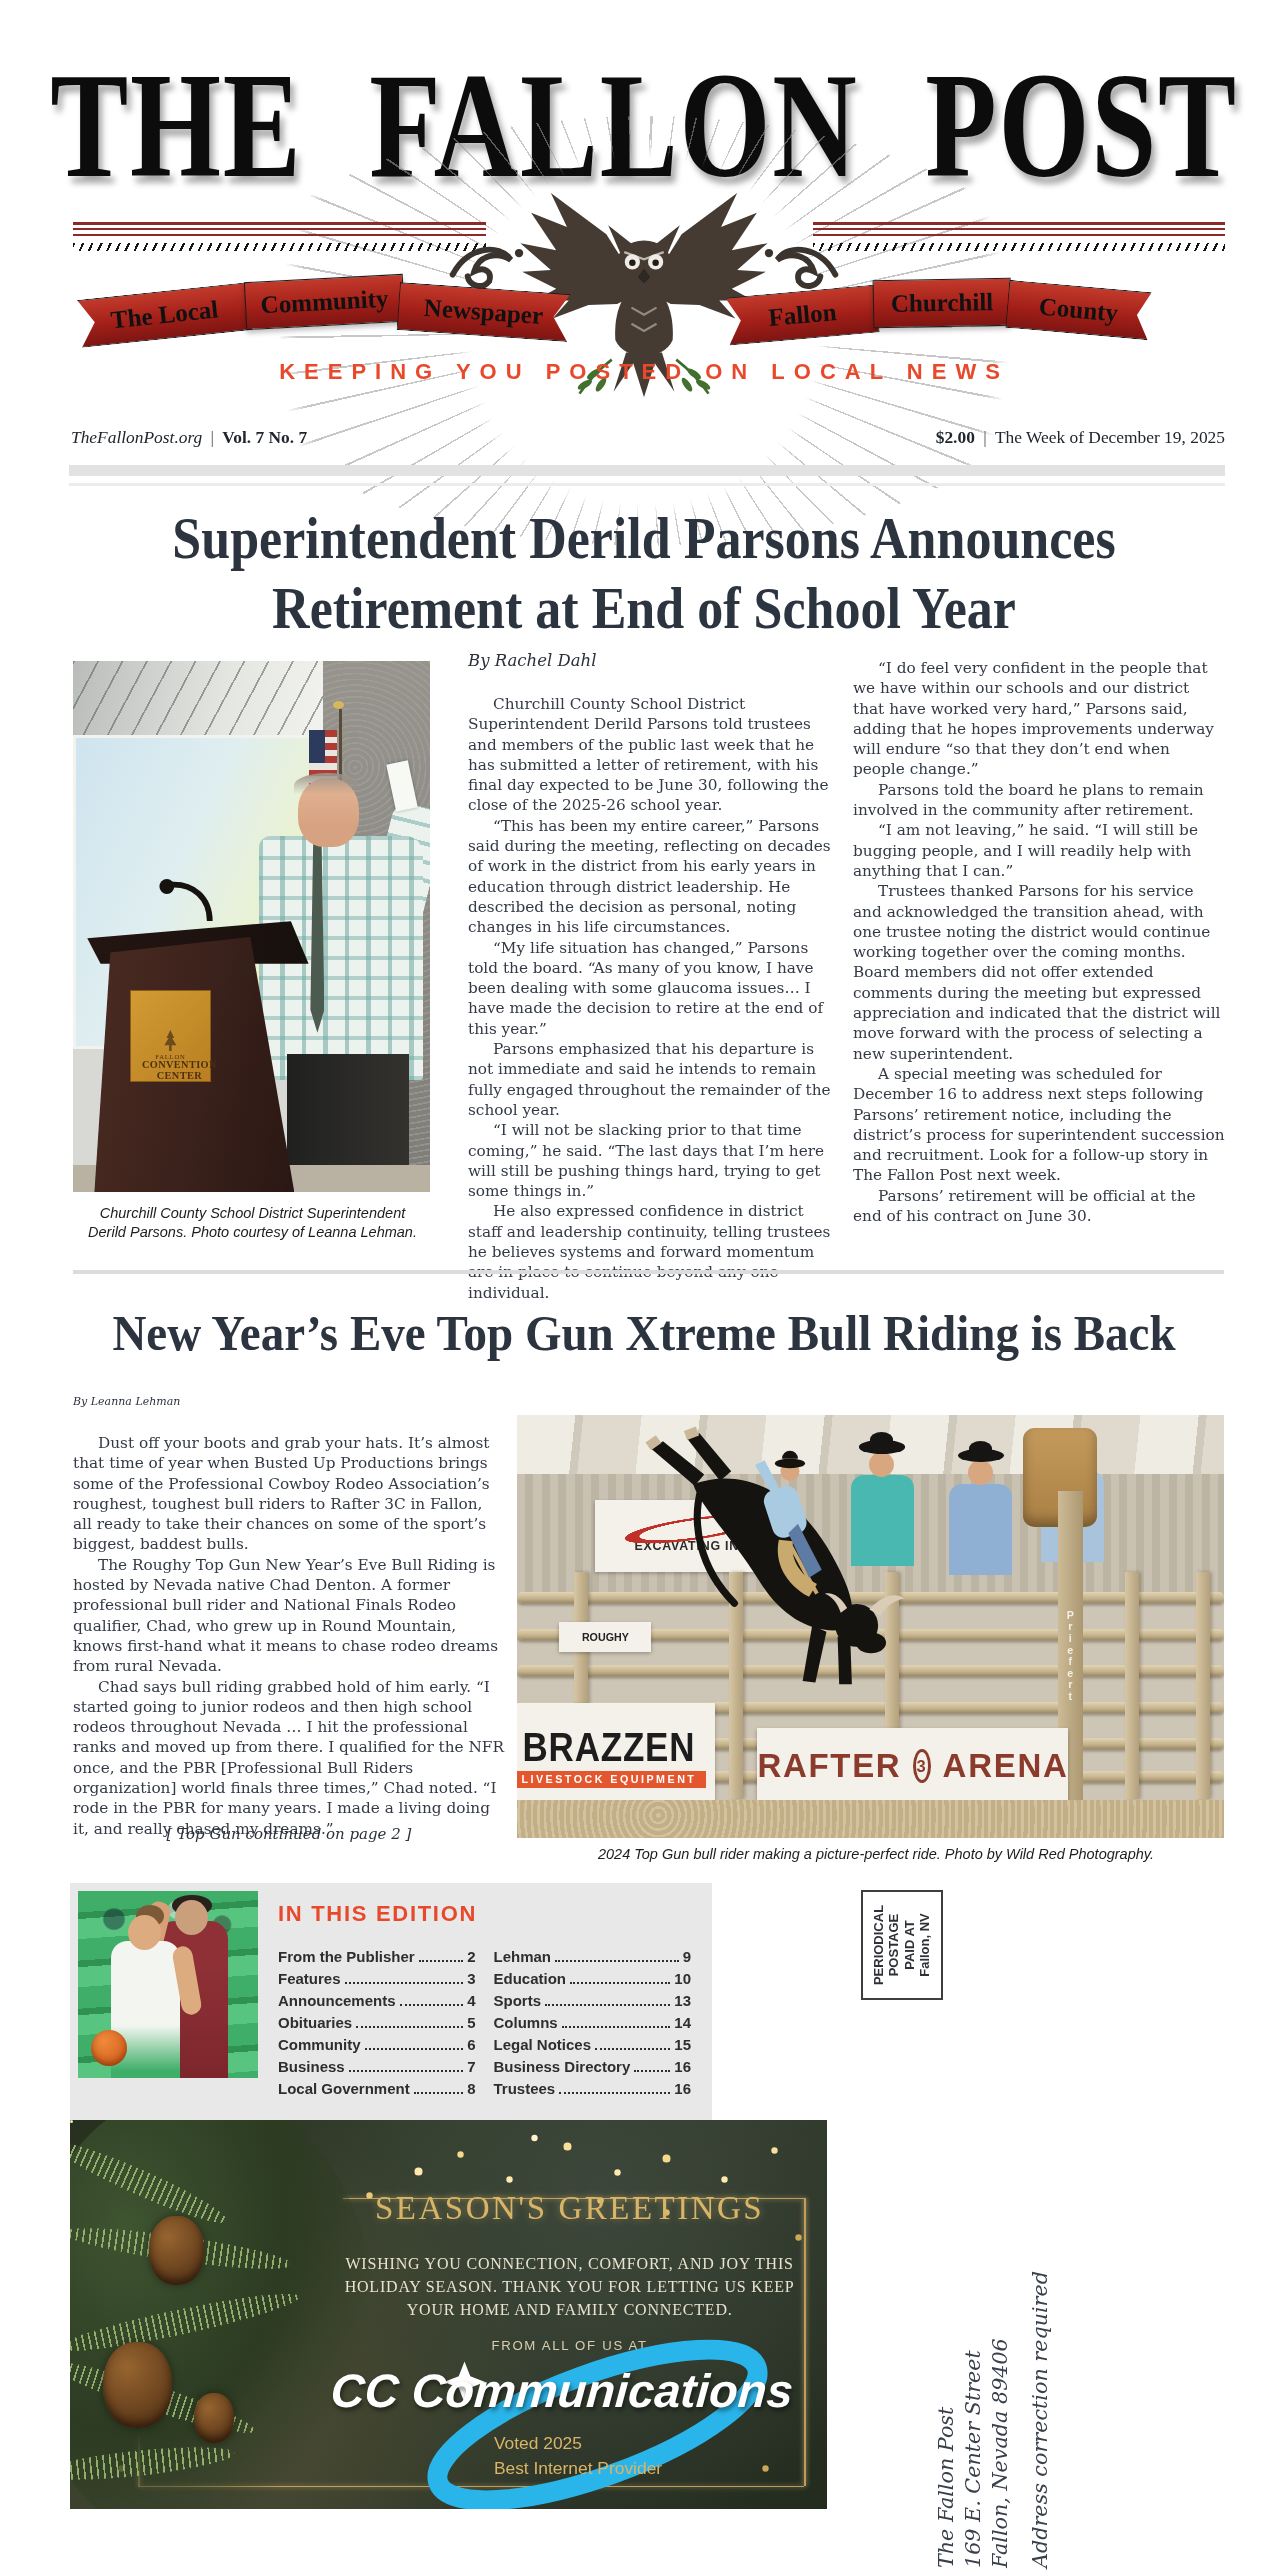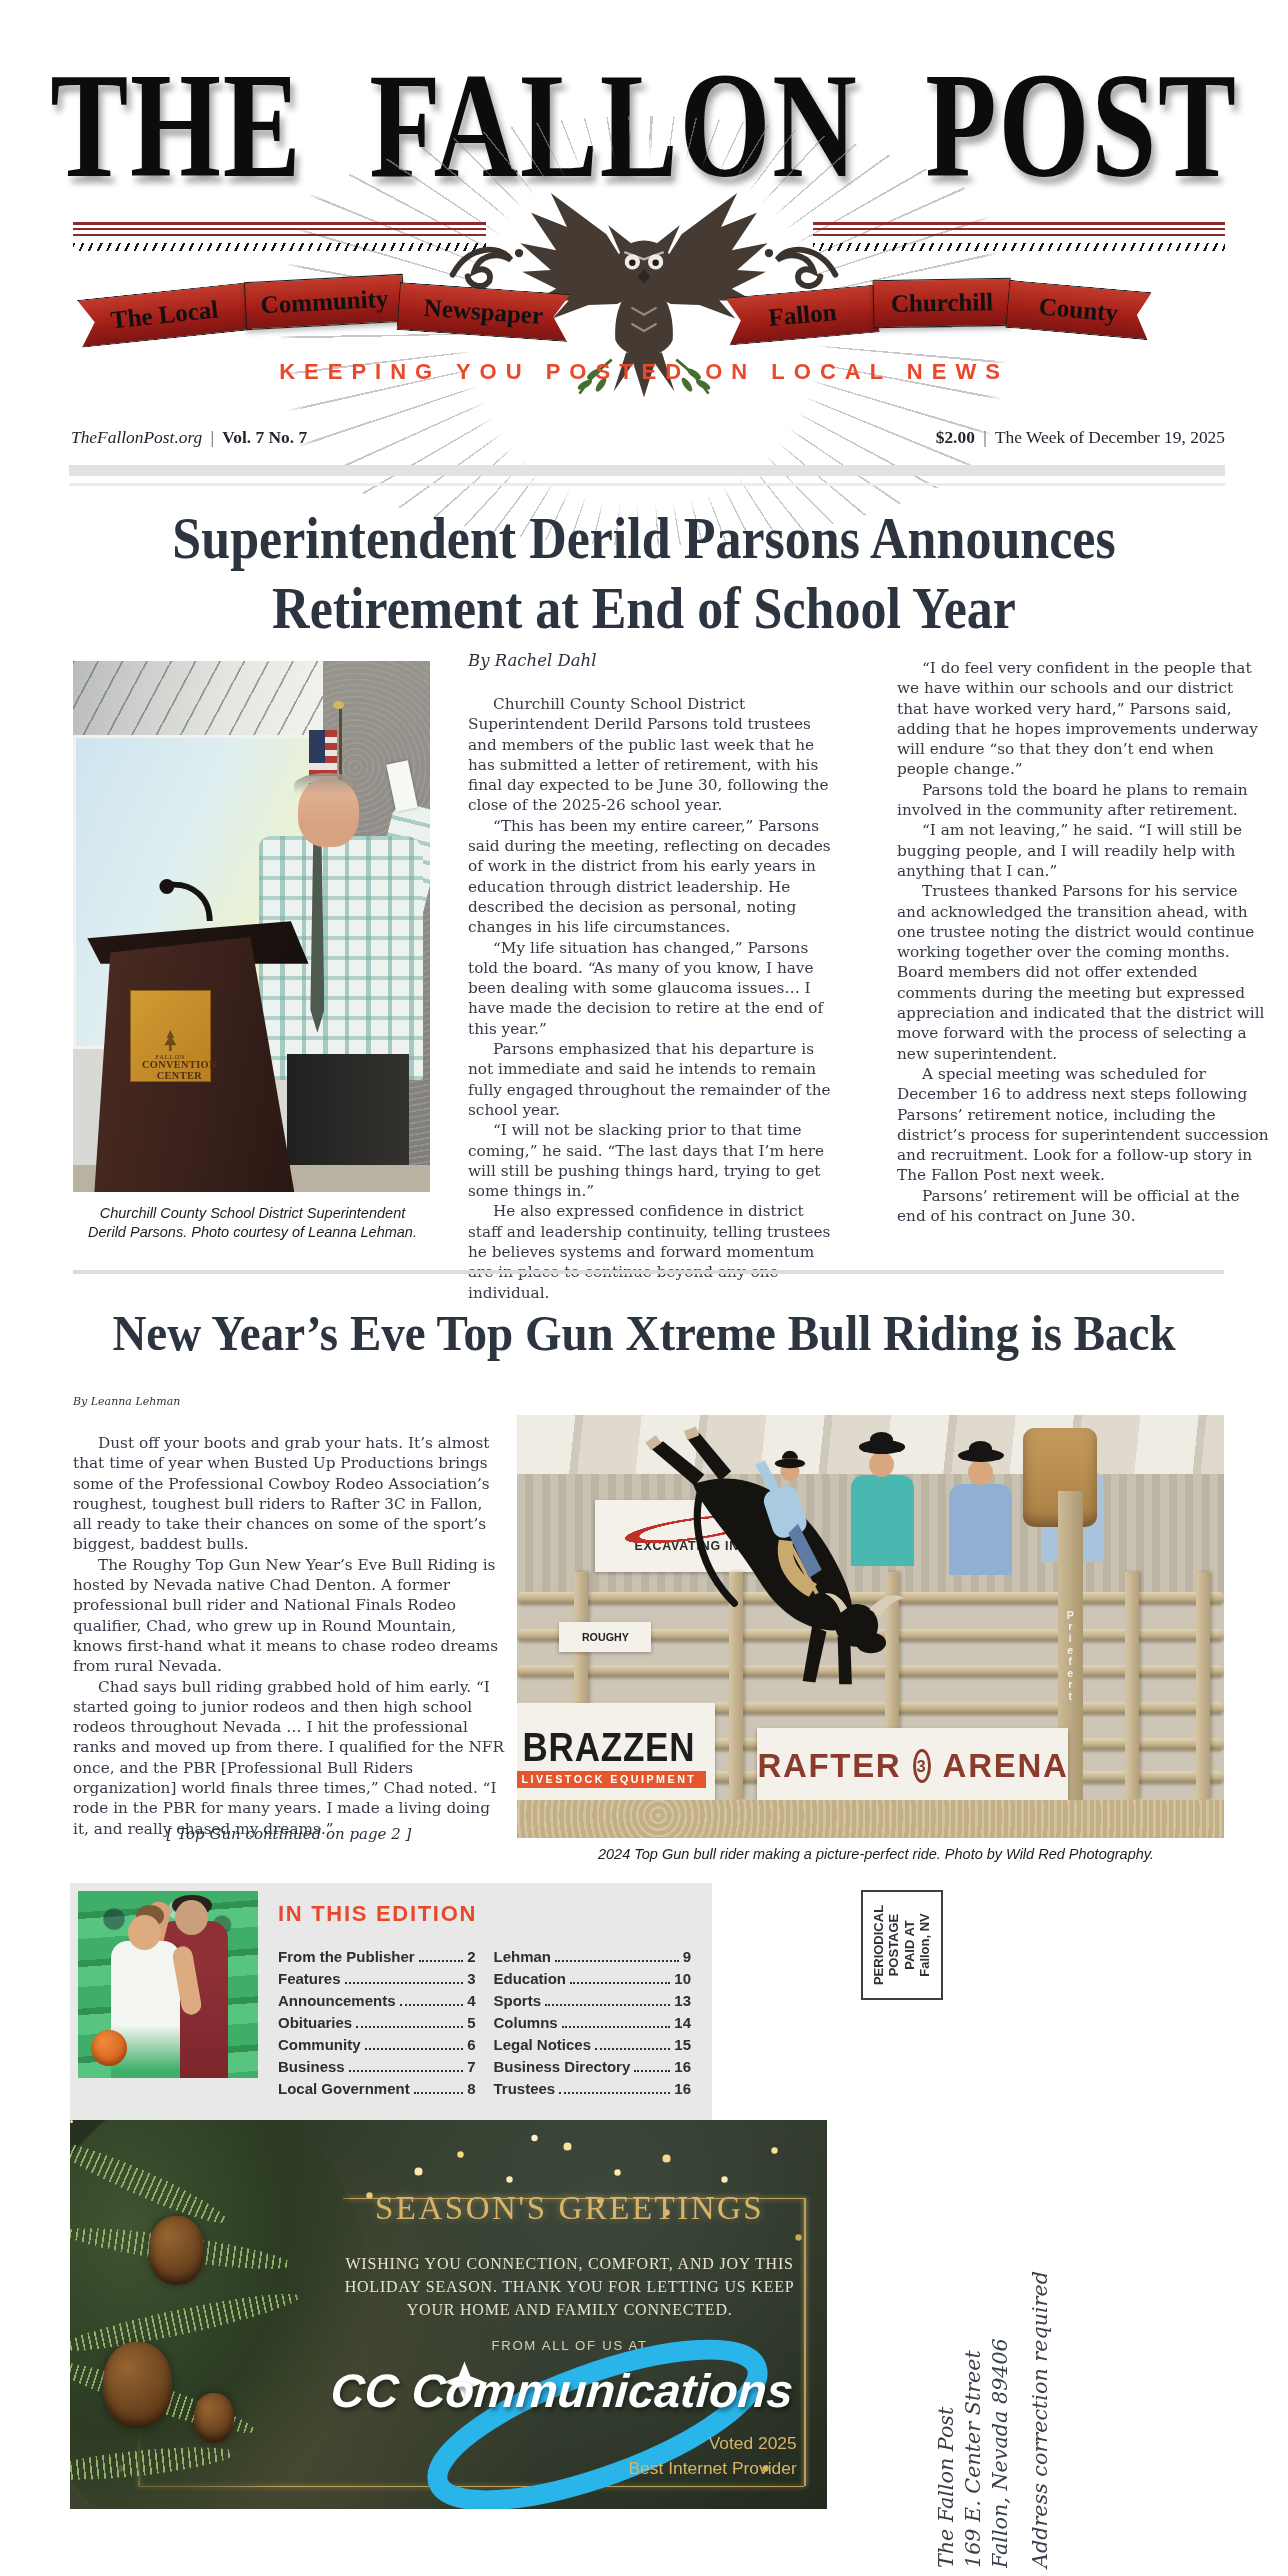--- a/index.html
+++ b/index.html
@@ -217,21 +217,21 @@
     font-family:"Liberation Serif",serif;font-size:33px;letter-spacing:2.5px;color:#d9b466;
     text-shadow:0 0 8.3px rgba(250,215,140,.4);}
   .ad-body{position:absolute;left:36%;top:34%;width:60%;text-align:center;
     font-family:"Liberation Serif",serif;font-size:16px;line-height:23px;letter-spacing:0.8px;color:#e9e3cf;}
   .ad-from{position:absolute;left:38%;top:56%;width:56%;text-align:center;
     font-family:"Liberation Sans",sans-serif;font-size:13.2px;letter-spacing:1.7px;color:#d9cdb0;}
   .ad-swoosh{position:absolute;left:44%;top:54%;width:389px;height:190px;}
   .ad-brand{position:absolute;left:30%;top:62.5%;width:70%;text-align:center;
     font-family:"Liberation Sans",sans-serif;font-weight:700;font-style:italic;font-size:47px;
     color:#fff;transform:skewX(-4deg);text-shadow:1.7px 2.5px 5px rgba(0,0,0,.5);white-space:nowrap;}
-  .ad-award{position:absolute;left:56%;top:80%;width:40%;text-align:right;
+  .ad-award{position:absolute;left:56%;top:80%;width:40%;text-align:left;
     font-family:"Liberation Sans",sans-serif;font-size:17.4px;line-height:25px;color:#d9b466;}
 
   
   .mailing{left:933px;top:2568px;width:357px;transform:rotate(-90deg);transform-origin:0 0;
     font-style:italic;font-size:20.7px;line-height:27px;color:#39404b;}
   .mailing .note{margin-top:13.2px;}
 </style>
 </head>
 <body>
 
@@ -366,21 +366,21 @@
   <div class="abs byline" style="left:468px;top:651px;">By Rachel Dahl</div>
   <div class="abs bodycol" style="left:468px;top:694px;width:372px;">
     <p>Churchill County School District Superintendent Derild Parsons told trustees and members of the public last week that he has submitted a letter of retirement, with his final day expected to be June 30, following the close of the 2025-26 school year.</p>
     <p>“This has been my entire career,” Parsons said during the meeting, reflecting on decades of work in the district from his early years in education through district leadership. He described the decision as personal, noting changes in his life circumstances.</p>
     <p>“My life situation has changed,” Parsons told the board. “As many of you know, I have been dealing with some glaucoma issues… I have made the decision to retire at the end of this year.”</p>
     <p>Parsons emphasized that his departure is not immediate and said he intends to remain fully engaged throughout the remainder of the school year.</p>
     <p>“I will not be slacking prior to that time coming,” he said. “The last days that I’m here will still be pushing things hard, trying to get some things in.”</p>
     <p>He also expressed confidence in district staff and leadership continuity, telling trustees he believes systems and forward momentum are in place to continue beyond any one individual.</p>
   </div>
 
-  <div class="abs bodycol" style="left:853px;top:658px;width:372px;margin-left:44px;">
+  <div class="abs bodycol" style="left:853px;top:658px;width:372px;">
     <p>“I do feel very confident in the people that we have within our schools and our district that have worked very hard,” Parsons said, adding that he hopes improvements underway will endure “so that they don’t end when people change.”</p>
     <p>Parsons told the board he plans to remain involved in the community after retirement.</p>
     <p>“I am not leaving,” he said. “I will still be bugging people, and I will readily help with anything that I can.”</p>
     <p>Trustees thanked Parsons for his service and acknowledged the transition ahead, with one trustee noting the district would continue working together over the coming months. Board members did not offer extended comments during the meeting but expressed appreciation and indicated that the district will move forward with the process of selecting a new superintendent.</p>
     <p>A special meeting was scheduled for December 16 to address next steps following Parsons’ retirement notice, including the district’s process for superintendent succession and recruitment. Look for a follow-up story in The Fallon Post next week.</p>
     <p>Parsons’ retirement will be official at the end of his contract on June 30.</p>
   </div>
 
   <div class="abs divider"></div>
 

